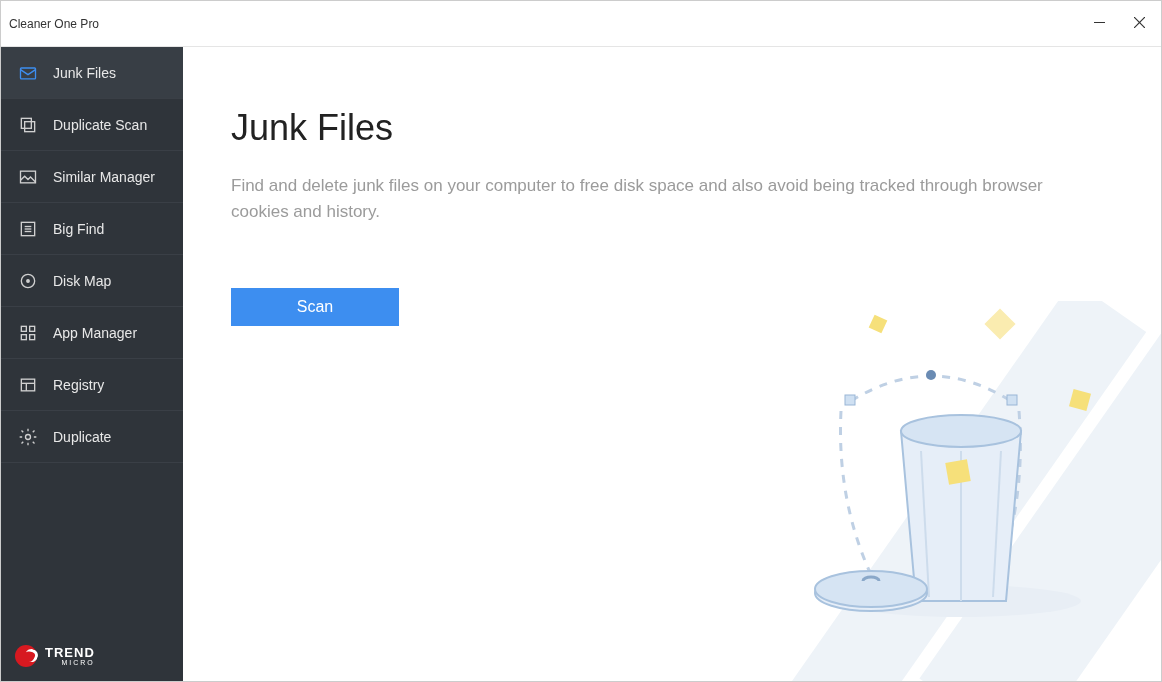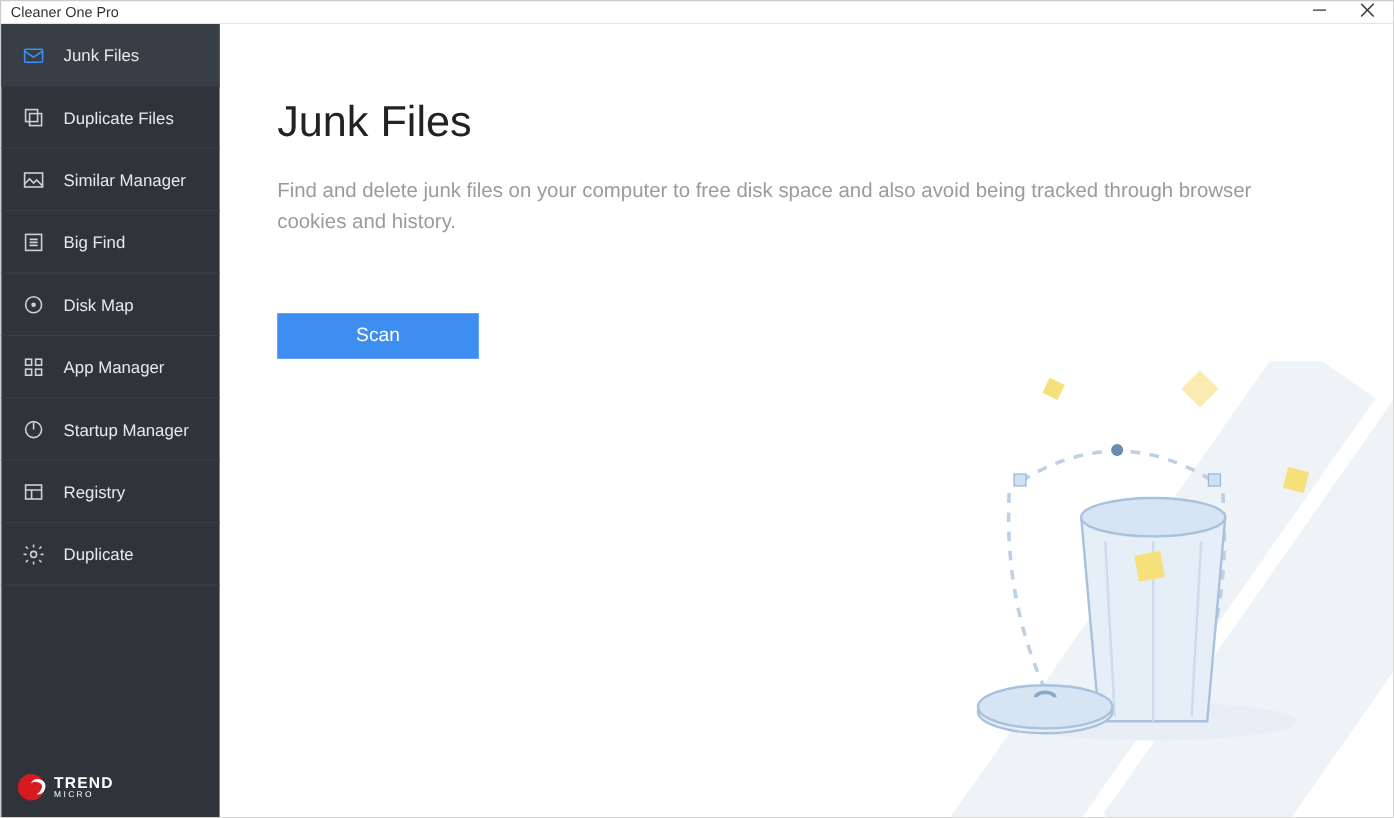--- a/index.html
+++ b/index.html
@@ -7,21 +7,21 @@
       font-family: 'Segoe UI', Arial, sans-serif;
       width: 1162px;
       height: 682px;
       overflow: hidden;
       border: 1px solid #ccc;
       display: flex;
       flex-direction: column;
       background: #fff;
     }
     .titlebar {
-      height: 19px;
+      height: 46px;
       display: flex;
       align-items: center;
       padding: 0 8px;
       border-bottom: 1px solid #e5e5e5;
       font-size: 12px;
       color: #333;
       justify-content: space-between;
     }
     .titlebar-controls {
       display: flex;
@@ -75,20 +75,21 @@
     }
     .sb-icon svg { width: 20px; height: 20px; }
     .brand {
       display: flex;
       align-items: center;
       padding: 10px 14px 14px 14px;
       color: #fff;
       font-size: 13px;
       font-weight: bold;
       letter-spacing: 1px;
+      text-align: right;
     }
     .brand-icon {
       width: 22px; height: 22px; background:#d71920; border-radius:50%;
       margin-right:8px; position:relative;
     }
     .brand-icon::after{
       content:''; position:absolute; top:4px; left:10px; width:10px; height:10px;
       border:3px solid #fff; border-left:none; border-bottom:none; border-radius:50%;
       transform: rotate(20deg);
     }
@@ -166,21 +167,21 @@
         <span>Junk Files</span>
       </div>
 
       <div class="sidebar-item">
         <span class="sb-icon">
           <svg viewBox="0 0 24 24" fill="none" stroke="currentColor" stroke-width="1.6">
               <rect x="4" y="4" width="12" height="12"></rect>
               <rect x="8" y="8" width="12" height="12"></rect>
             </svg>
         </span>
-        <span>Duplicate Files</span>
+        <span>Duplicate Scan</span>
       </div>
 
       <div class="sidebar-item">
         <span class="sb-icon">
           <svg viewBox="0 0 24 24" fill="none" stroke="currentColor" stroke-width="1.6">
               <rect x="3" y="5" width="18" height="14"></rect>
               <path d="M3 16l5-5 4 4 3-3 6 6"></path>
             </svg>
         </span>
         <span>Similar Manager</span>
@@ -213,29 +214,20 @@
           <svg viewBox="0 0 24 24" fill="none" stroke="currentColor" stroke-width="1.6">
               <rect x="4" y="4" width="6" height="6"></rect>
               <rect x="14" y="4" width="6" height="6"></rect>
               <rect x="4" y="14" width="6" height="6"></rect>
               <rect x="14" y="14" width="6" height="6"></rect>
             </svg>
         </span>
         <span>App Manager</span>
       </div>
 
-      <div class="sidebar-item">
-        <span class="sb-icon">
-          <svg viewBox="0 0 24 24" fill="none" stroke="currentColor" stroke-width="1.6">
-              <circle cx="12" cy="12" r="8"></circle>
-              <line x1="12" y1="5" x2="12" y2="12"></line>
-            </svg>
-        </span>
-        <span>Startup Manager</span>
-      </div>
 
       <div class="sidebar-item">
         <span class="sb-icon">
           <svg viewBox="0 0 24 24" fill="none" stroke="currentColor" stroke-width="1.6">
               <rect x="4" y="5" width="16" height="14"></rect>
               <line x1="4" y1="10" x2="20" y2="10"></line>
               <line x1="10" y1="10" x2="10" y2="19"></line>
             </svg>
         </span>
         <span>Registry</span>

